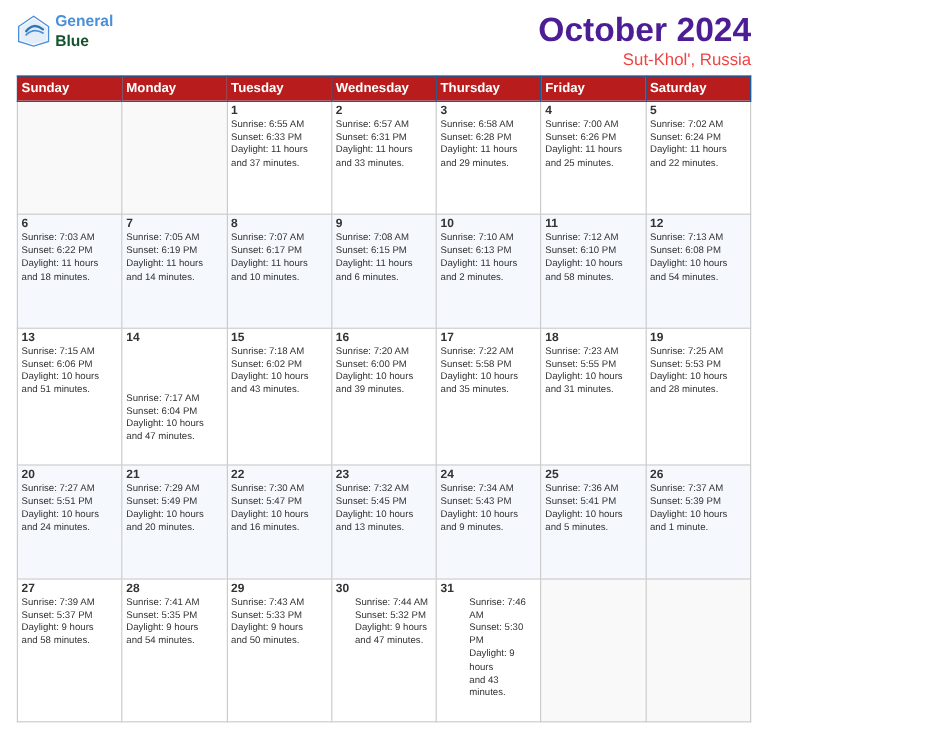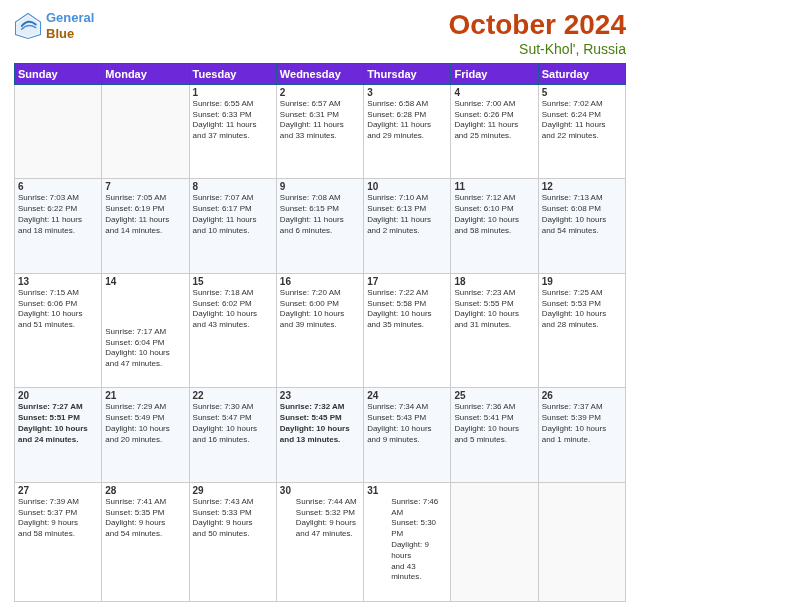--- a/index.html
+++ b/index.html
@@ -40,36 +40,36 @@
     .logo-icon {
       width: 28px;
       height: 28px;
     }
     .title-block {
       text-align: right;
     }
     .month-title {
       font-size: 28px;
       font-weight: bold;
-      color: #c2410c;
+      color: #4c1d95;
       line-height: 1.1;
     }
     .subtitle {
       font-size: 14px;
-      color: #4d7c0f;
+      color: #ef4444;
     }
     .calendar {
       flex: 1;
       border: 1px solid #ccc;
       border-collapse: collapse;
       width: 100%;
       table-layout: fixed;
     }
     .calendar th {
-      background-color: #6d28d9;
+      background-color: #b91c1c;
       color: #fff;
       font-size: 11px;
       font-weight: bold;
       padding: 4px 3px;
       border: 1px solid #1a5a96;
       text-align: left;
     }
     .calendar td {
       vertical-align: top;
       border: 1px solid #ccc;
@@ -108,21 +108,21 @@
   <div class="header">
     <div class="logo">
       <svg class="logo-icon" viewBox="0 0 36 36">
         <polygon points="18,4 32,14 32,28 18,32 4,28 4,14" fill="#4a90d9" opacity="0.15"></polygon>
         <polygon points="18,2 34,13 34,29 18,34 2,29 2,13" fill="none" stroke="#4a90d9" stroke-width="1.5"></polygon>
         <path d="M10,18 Q18,8 28,16" fill="none" stroke="#2e75b6" stroke-width="2.5" stroke-linecap="round"></path>
         <path d="M10,22 Q18,14 28,20" fill="none" stroke="#4a90d9" stroke-width="2" stroke-linecap="round"></path>
       </svg>
       <div class="logo-text">
         <div><span>General</span></div>
-        <div><span style="color:#a16207">Blue</span></div>
+        <div><span style="color:#14532d">Blue</span></div>
       </div>
     </div>
     <div class="title-block">
       <div class="month-title">October 2024</div>
       <div class="subtitle">Sut-Khol', Russia</div>
     </div>
   </div>
 
   <table class="calendar">
     <thead>
@@ -274,42 +274,42 @@
             <span class="day-num">19</span>
             <div class="day-info" style="white-space: pre-line;">Sunrise: 7:25 AM
 Sunset: 5:53 PM
 Daylight: 10 hours
 and 28 minutes.</div>
           </td>
         </tr>
         <tr>
           <td>
             <span class="day-num">20</span>
-            <div class="day-info" style="white-space: pre-line; font-weight: bold;">Sunrise: 7:27 AM
+            <div class="day-info" style="white-space: pre-line;">Sunrise: 7:27 AM
 Sunset: 5:51 PM
 Daylight: 10 hours
 and 24 minutes.</div>
           </td>
           <td>
             <span class="day-num">21</span>
             <div class="day-info" style="white-space: pre-line;">Sunrise: 7:29 AM
 Sunset: 5:49 PM
 Daylight: 10 hours
 and 20 minutes.</div>
           </td>
           <td>
             <span class="day-num">22</span>
             <div class="day-info" style="white-space: pre-line;">Sunrise: 7:30 AM
 Sunset: 5:47 PM
 Daylight: 10 hours
 and 16 minutes.</div>
           </td>
           <td>
             <span class="day-num">23</span>
-            <div class="day-info" style="white-space: pre-line; font-weight: bold;">Sunrise: 7:32 AM
+            <div class="day-info" style="white-space: pre-line;">Sunrise: 7:32 AM
 Sunset: 5:45 PM
 Daylight: 10 hours
 and 13 minutes.</div>
           </td>
           <td>
             <span class="day-num">24</span>
             <div class="day-info" style="white-space: pre-line;">Sunrise: 7:34 AM
 Sunset: 5:43 PM
 Daylight: 10 hours
 and 9 minutes.</div>

